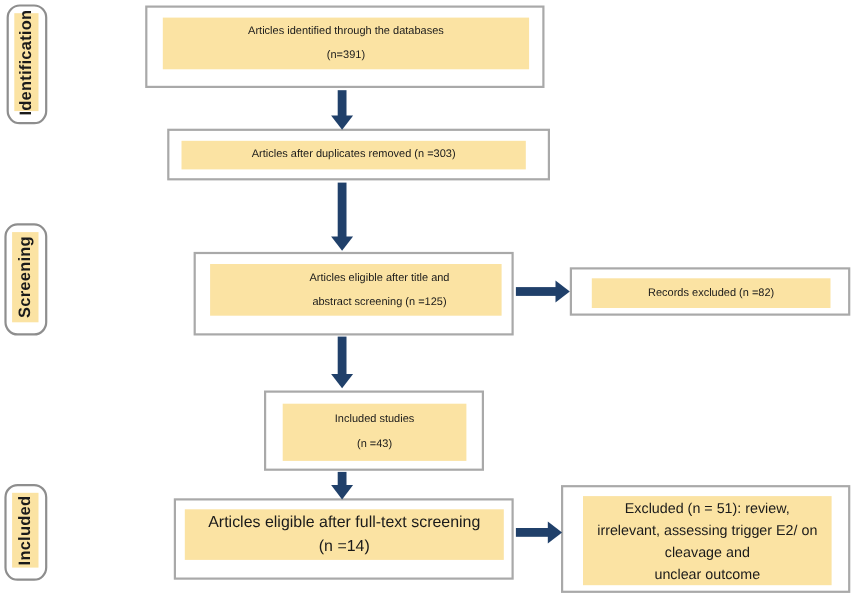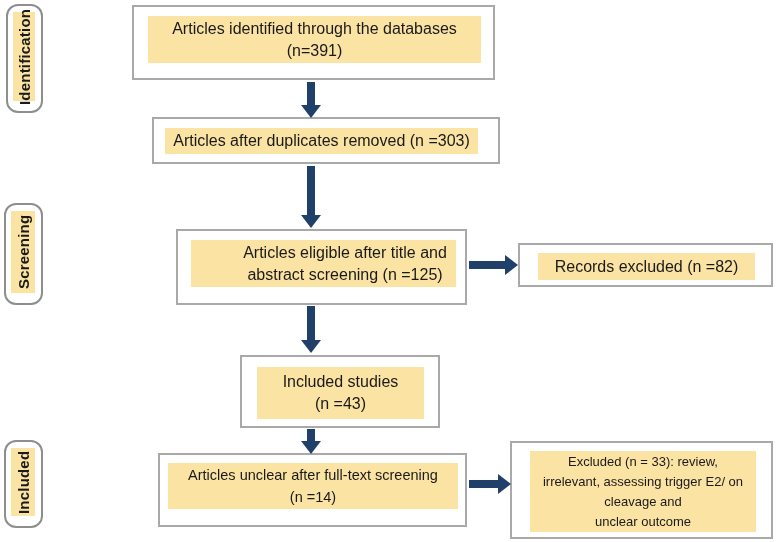--- a/index.html
+++ b/index.html
@@ -47,21 +47,21 @@
   }
   #stage-identification { left: 6px;  top: 4px;   width: 37px; height: 109px; }
   #stage-screening      { left: 4px;  top: 203px; width: 39px; height: 102px; }
   #stage-included       { left: 4px;  top: 440px; width: 39px; height: 88px;  }
 
   
   .box {
     position: absolute;
     background: #fff;
     border: 2px solid var(--box-border);
-    font-size: 16px;
+    font-size: 10px;
   }
   .box .hl {
     position: absolute;
     background: var(--highlight);
     display: flex;
     flex-direction: column;
     align-items: center;
     justify-content: center;
     text-align: center;
     line-height: 22px;
@@ -148,28 +148,28 @@
 
   <div class="box" id="box-included-studies">
     <div class="hl">
       <span class="ln">Included studies</span>
       <span class="ln">(n =43)</span>
     </div>
   </div>
 
   <div class="box" id="box-full-text">
     <div class="hl">
-      <span class="ln">Articles unclear after full-text screening</span>
+      <span class="ln">Articles eligible after full-text screening</span>
       <span class="ln">(n =14)</span>
     </div>
   </div>
 
   <div class="box" id="box-excluded">
     <div class="hl">
-      <span class="ln">Excluded (n = 33): review,</span>
+      <span class="ln">Excluded (n = 51): review,</span>
       <span class="ln">irrelevant, assessing trigger E2/ on</span>
       <span class="ln">cleavage and</span>
       <span class="ln">unclear outcome</span>
     </div>
   </div>
 
   <div>
     <div class="arrow-line-v" style="left:307px; top:82px;  height:24px;"></div>
     <div class="head-down" style="left:301px; top:105px;"></div>
   </div>

